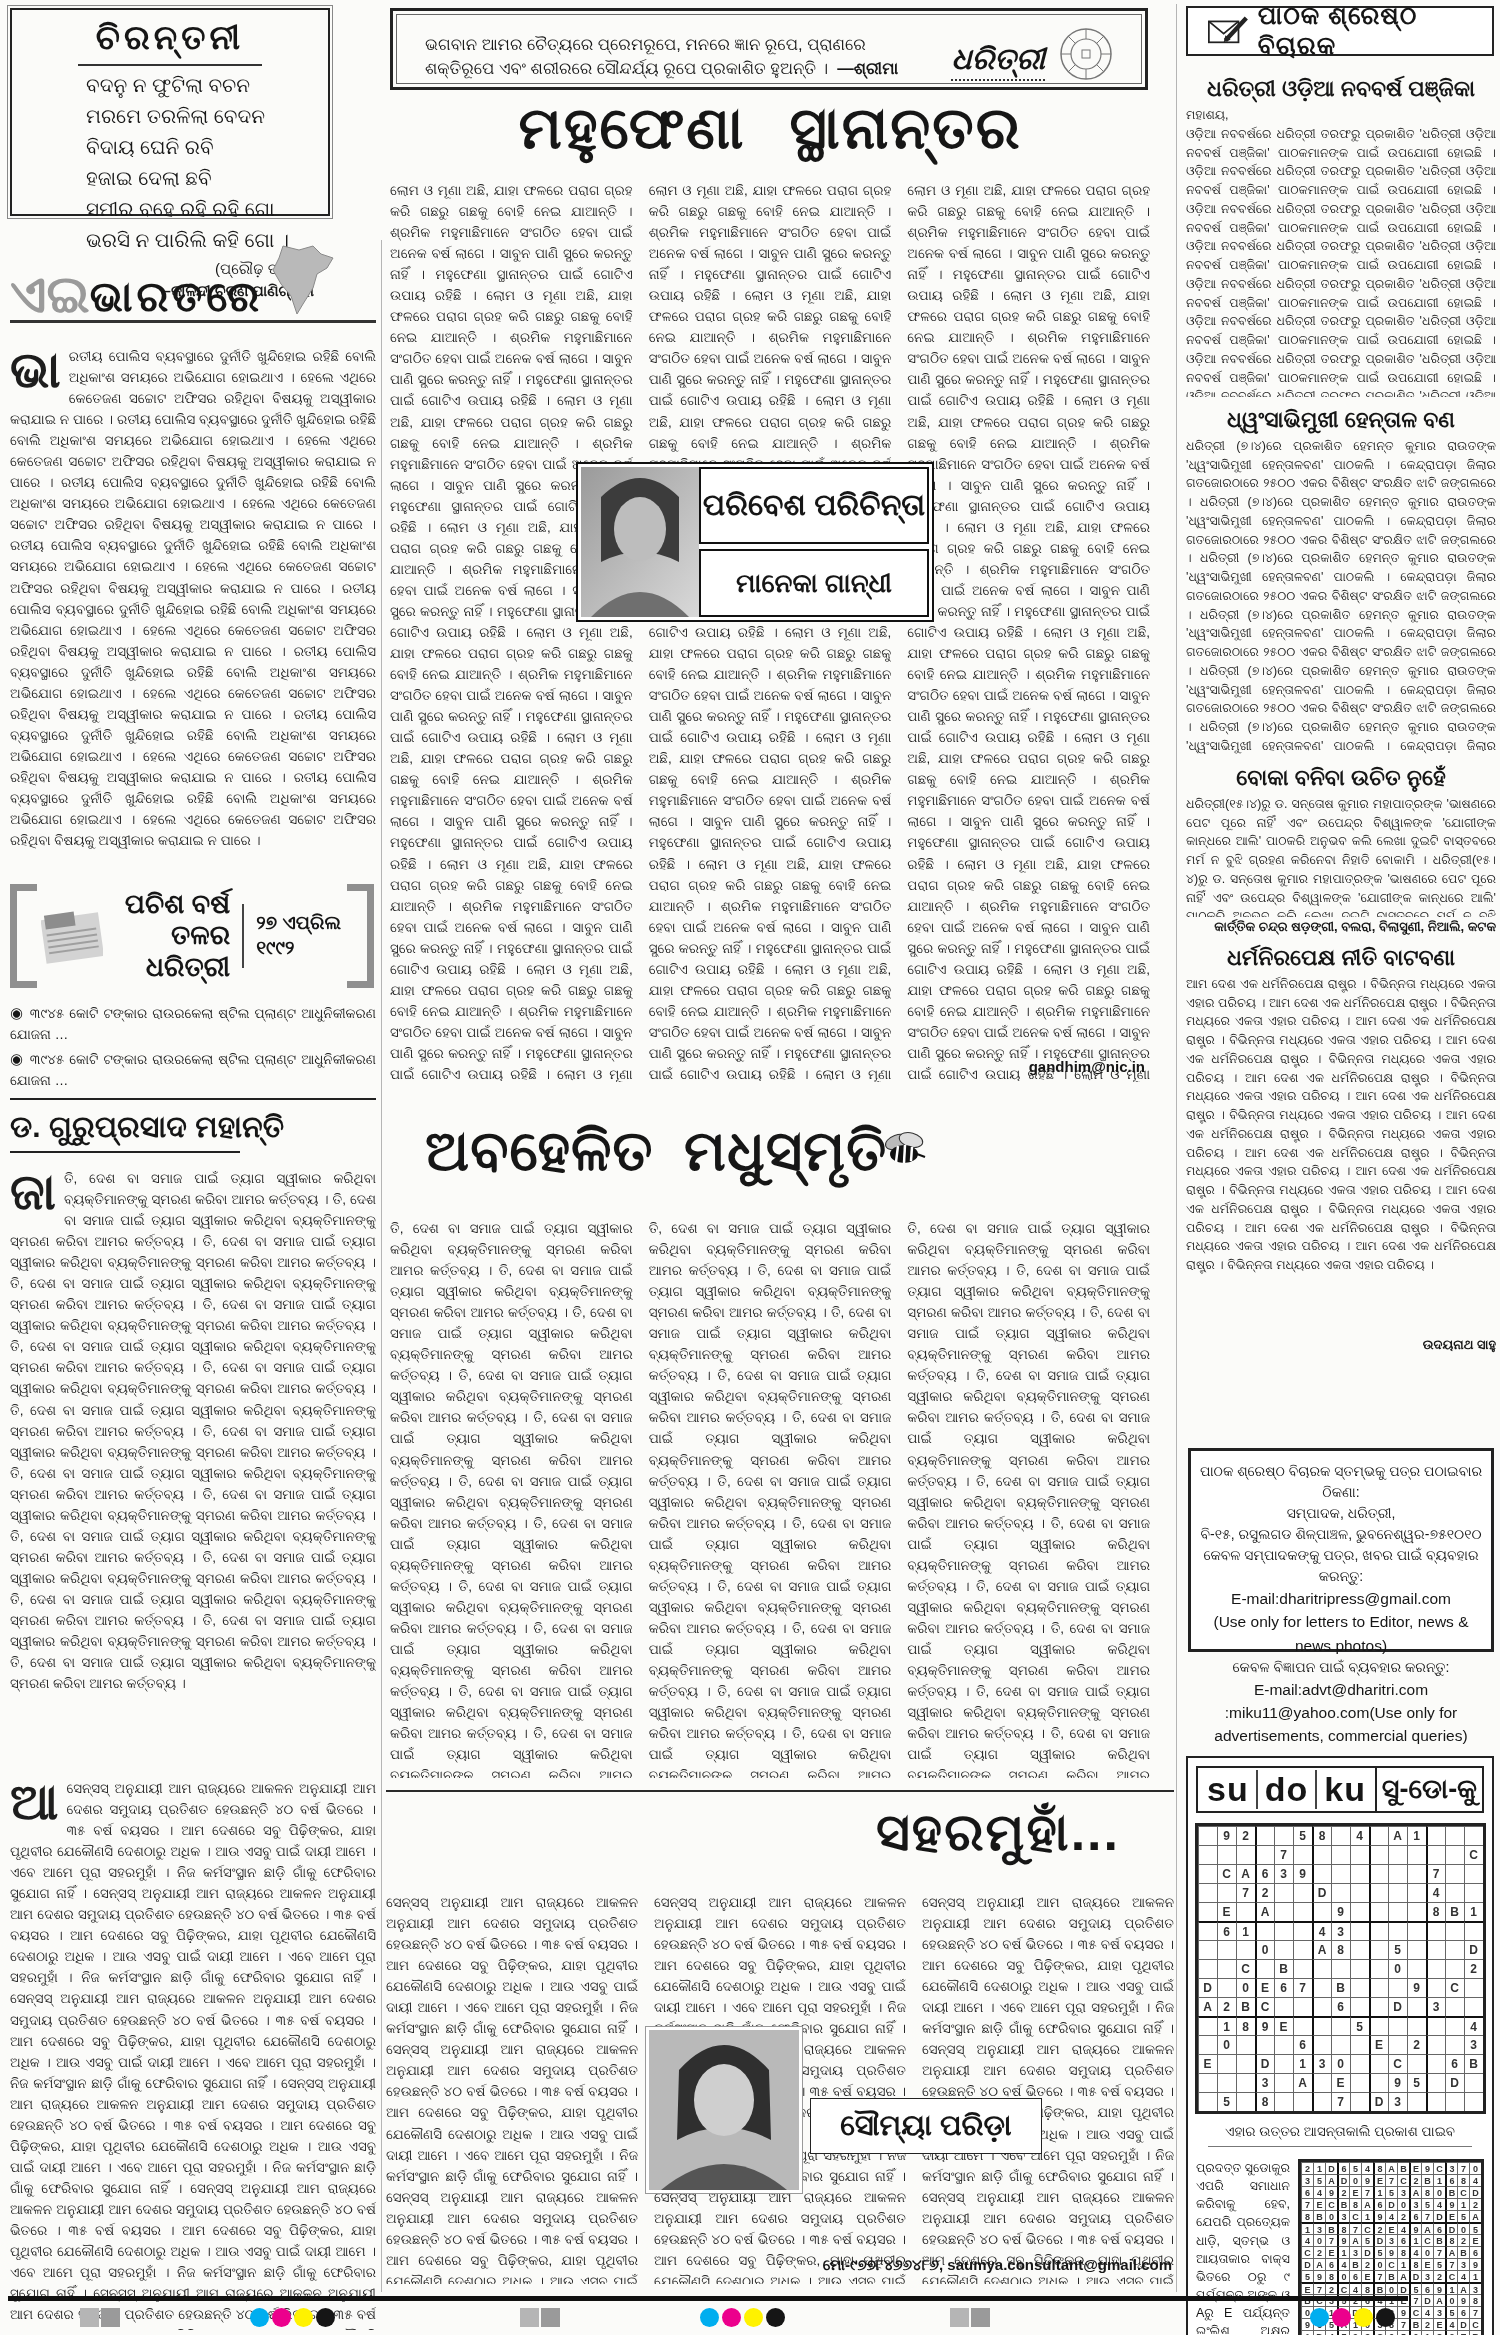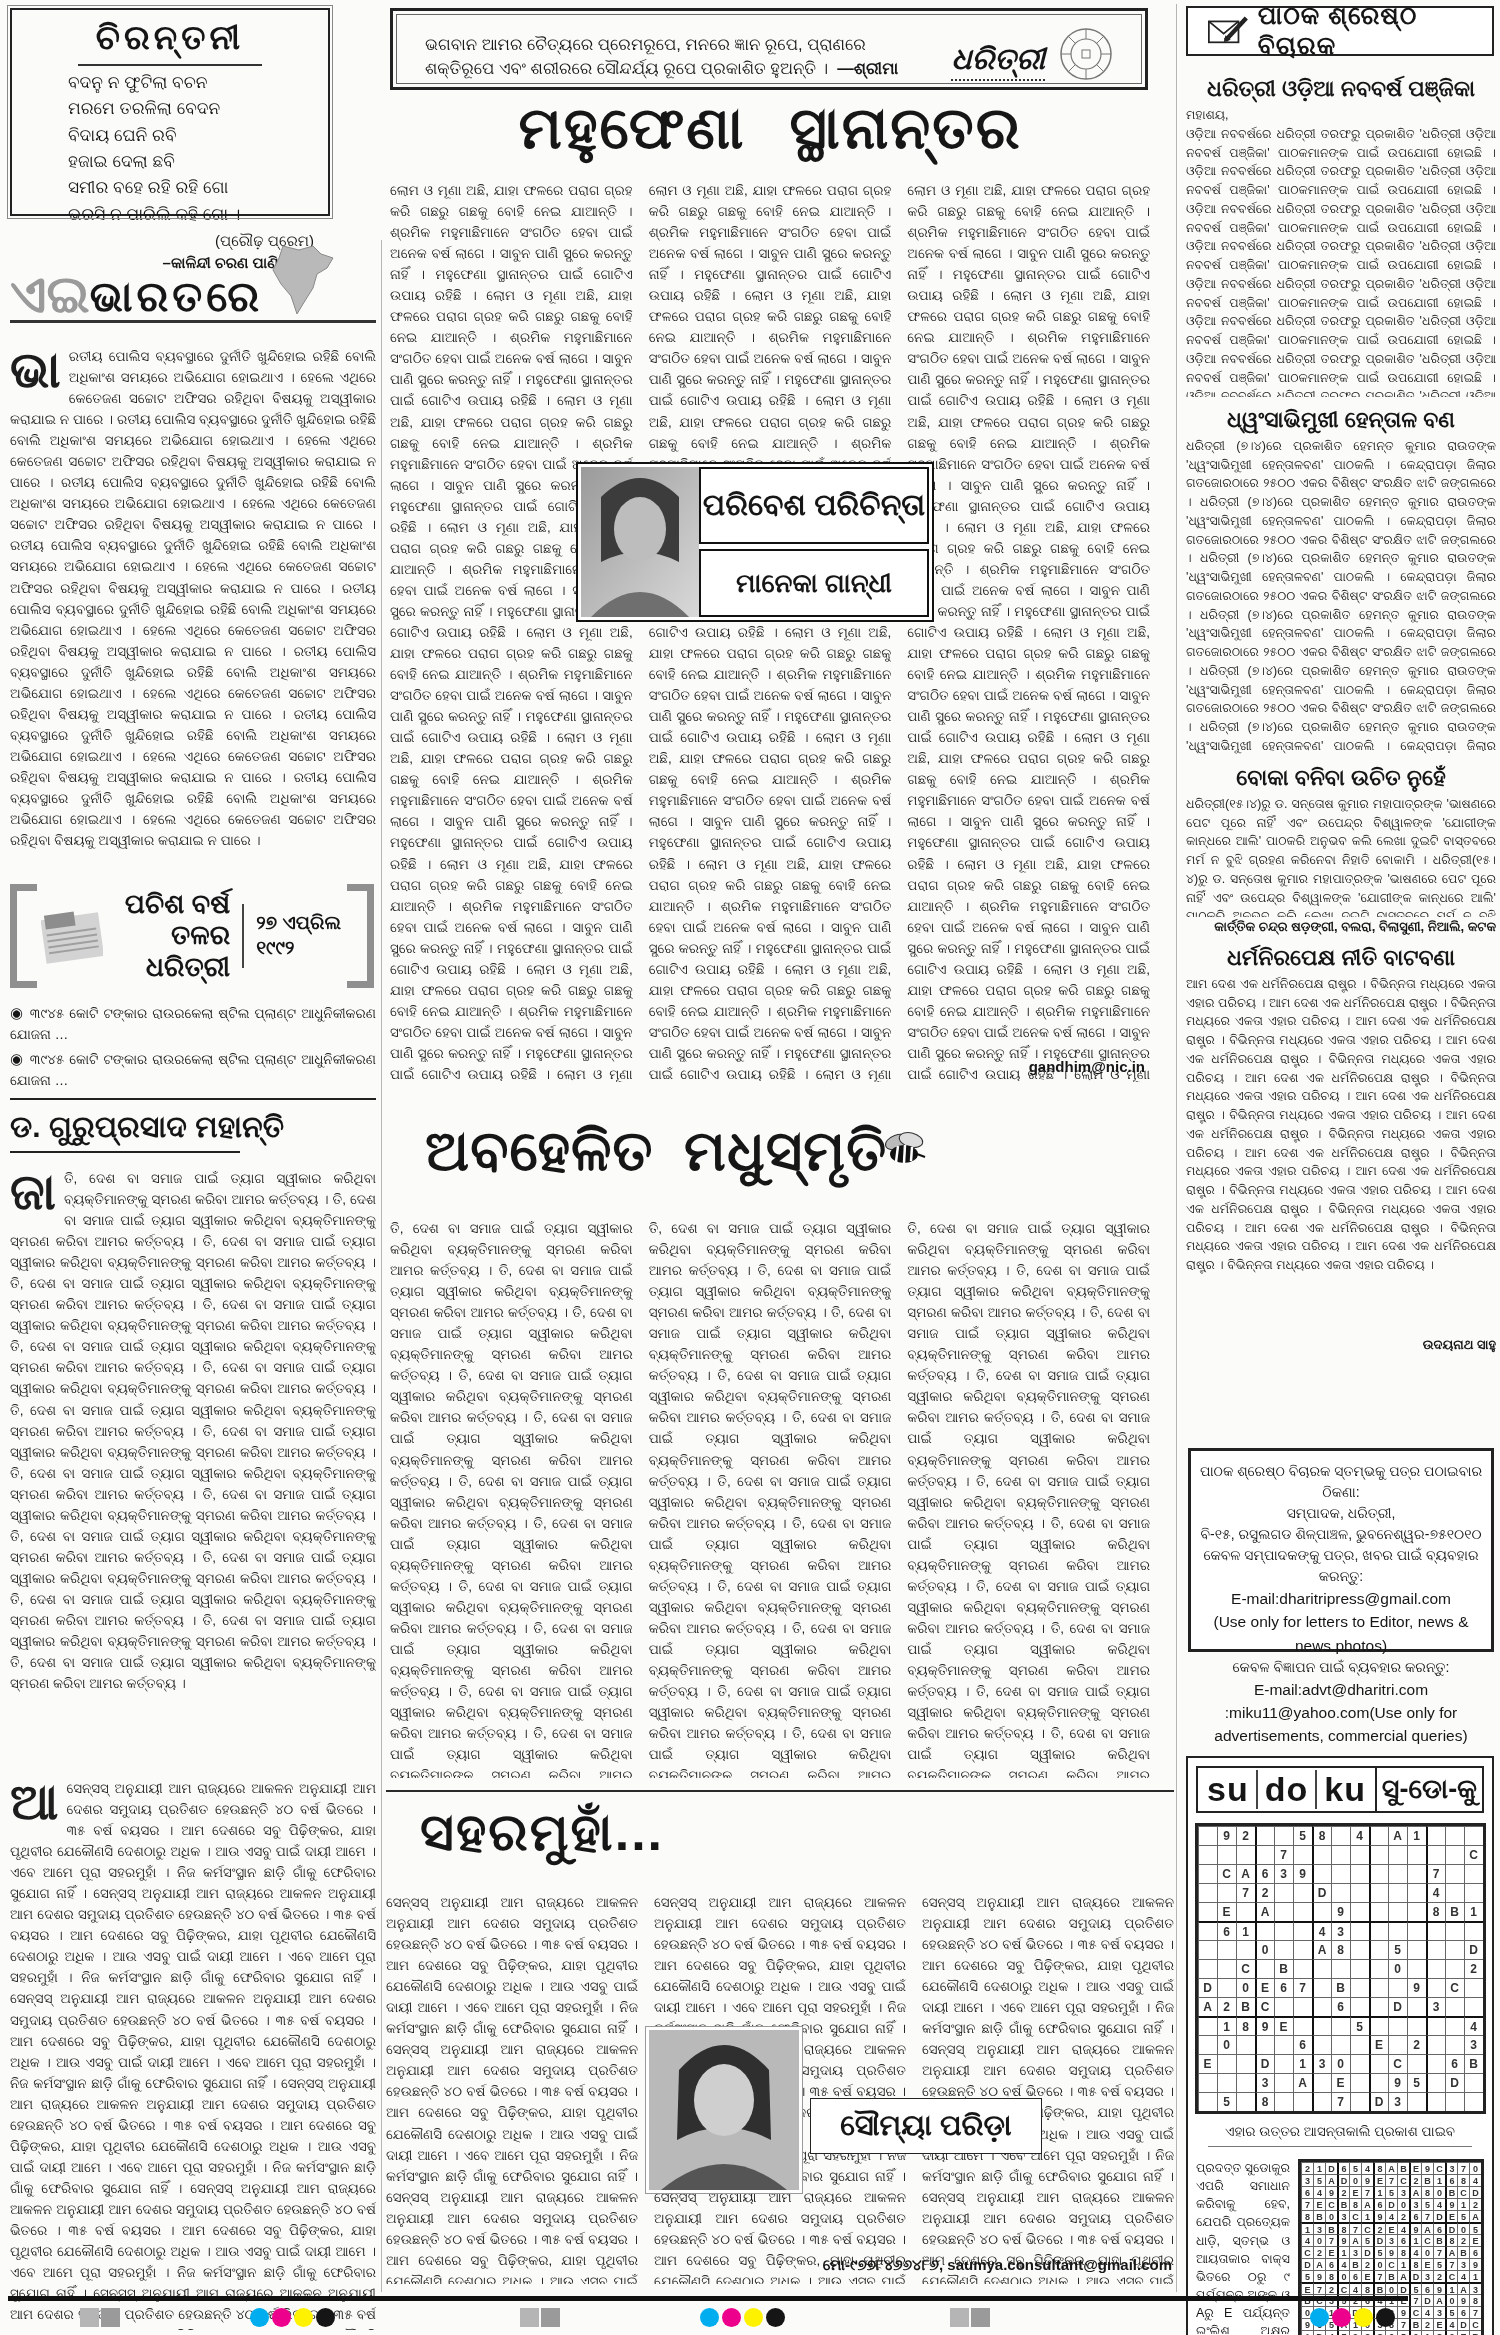--- a/index.html
+++ b/index.html
@@ -10,36 +10,36 @@
   .bodytext{font-size:13.5px;line-height:1.56;color:#1d1d1d;word-break:break-word}
   .smalltext{font-size:12.5px;line-height:1.5;color:#1d1d1d;word-break:break-word}
   .dc{float:left;font-size:50px;line-height:.8;font-weight:bold;padding:4px 8px 0 0}
   .cols{display:flex;gap:16px}
   .col{flex:1;overflow:hidden;text-align:justify}
   .vrule{width:1px;background:#b5b5b5}
   .hrule{background:#2a2a2a}
   
   .chibox{border:2px solid #222;outline:1px solid #888;outline-offset:2px;padding:8px 14px;text-align:center}
   .chibox h2{margin:0 0 4px;font-size:34px;letter-spacing:4px;border-bottom:2px solid #333;display:inline-block;padding:0 18px 6px}
-  .poemline{font-size:17px;line-height:1.55;text-align:left;margin-left:42px}
+  .poemline{font-size:20px;line-height:1.55;text-align:left;margin-left:60px}
   .chisig{text-align:right;font-size:15px;margin-top:4px}
   .chisig.b{font-weight:bold}
   
   .mast{border:3px solid #222;outline:1px solid #666;outline-offset:-7px;display:flex;align-items:flex-end;padding:6px 32px;gap:14px}
   .mast .q{flex:1;font-size:16.5px;line-height:1.5}
   .brand{font-size:30px;font-weight:bold;font-style:italic;border-bottom:2px dotted #333;padding-bottom:2px}
   
   .lethead{border:2px solid #222;display:flex;align-items:center;gap:8px;padding:4px 20px;background:#fff}
   .lethead .t{font-size:25px;font-weight:bold;letter-spacing:1px}
   .letheading{font-size:22px;font-weight:bold;text-align:center;margin:10px 0 4px}
   .letsig{font-weight:bold;font-size:13px;text-align:right;margin-top:2px}
   
   .h1{font-size:58px;font-weight:bold;text-align:center;letter-spacing:2px;word-spacing:26px}
   .h2{font-size:56px;font-weight:bold;letter-spacing:1px;word-spacing:14px;white-space:nowrap}
-  .h3{font-size:52px;font-weight:bold;text-align:left;letter-spacing:2px}
+  .h3{font-size:52px;font-weight:bold;text-align:right;letter-spacing:2px}
   
   .inset1{border:2px solid #111;background:#fff;display:flex;padding:3px;}
   .inset1 .txt{flex:1;display:flex;flex-direction:column;gap:5px}
   .inset1 .cell{border:2px solid #111;display:flex;align-items:center;justify-content:center;font-weight:bold}
   
   .bracket{width:20px;border:7px solid #8f8f8f}
   .bl{border-right:none}.br{border-left:none}
   .t25{font-size:27px;font-weight:bold;line-height:1.15;text-align:right}
   .d25{font-size:19px;font-weight:bold;text-align:left;line-height:1.3}
   .sep25{width:2px;background:#444;height:64px;margin:0 12px}

